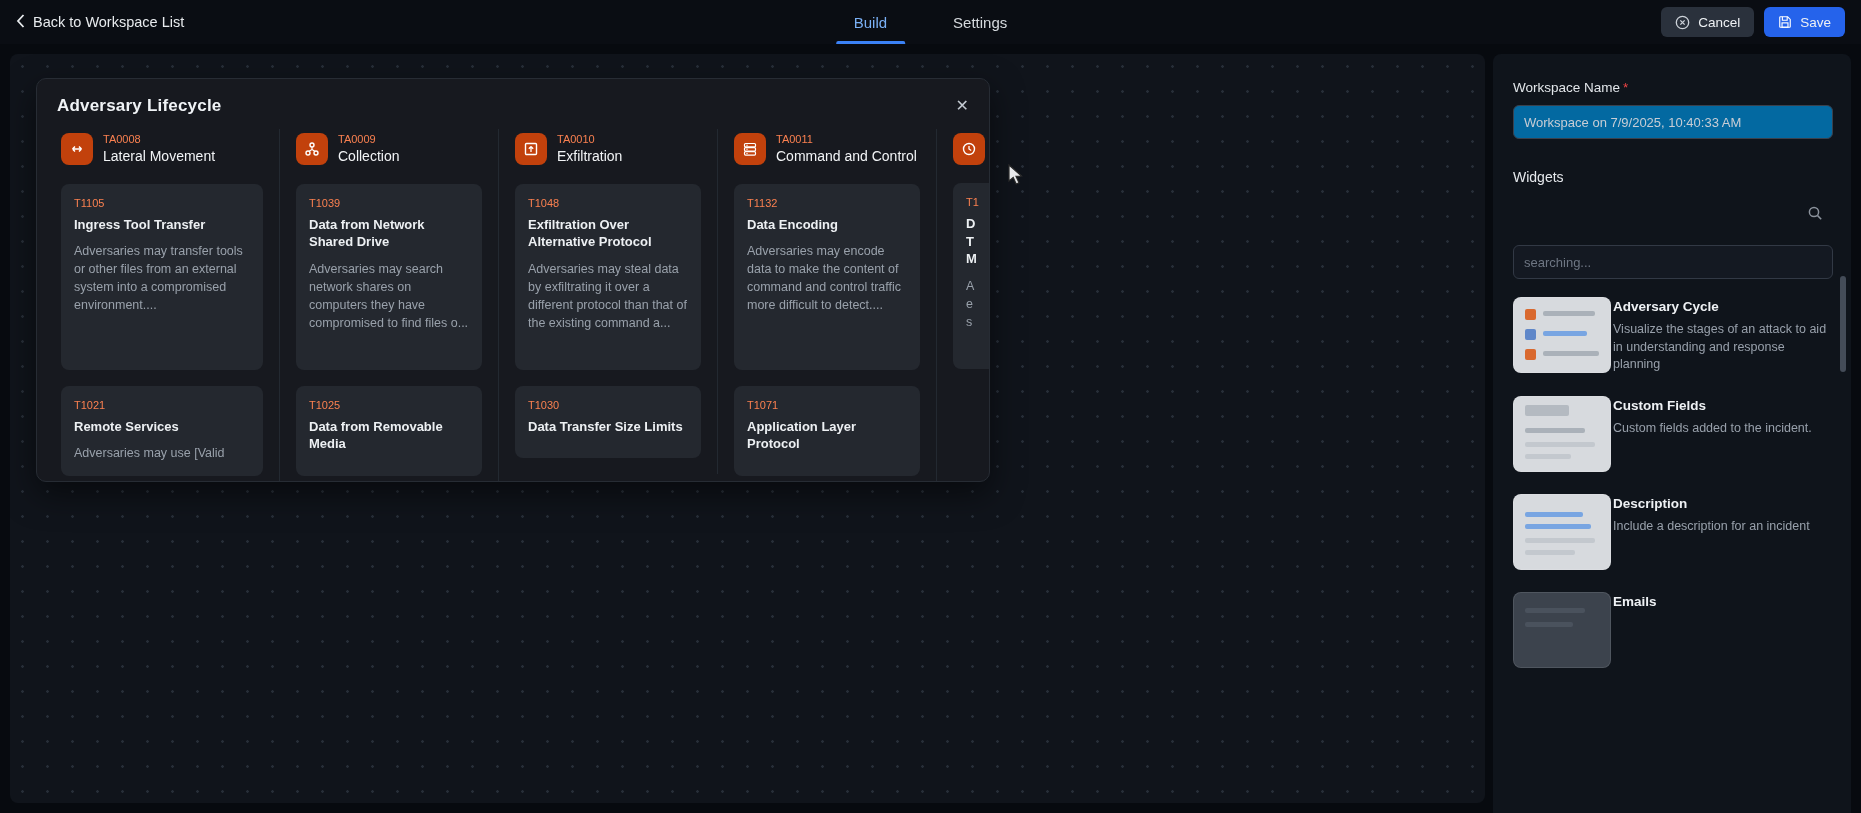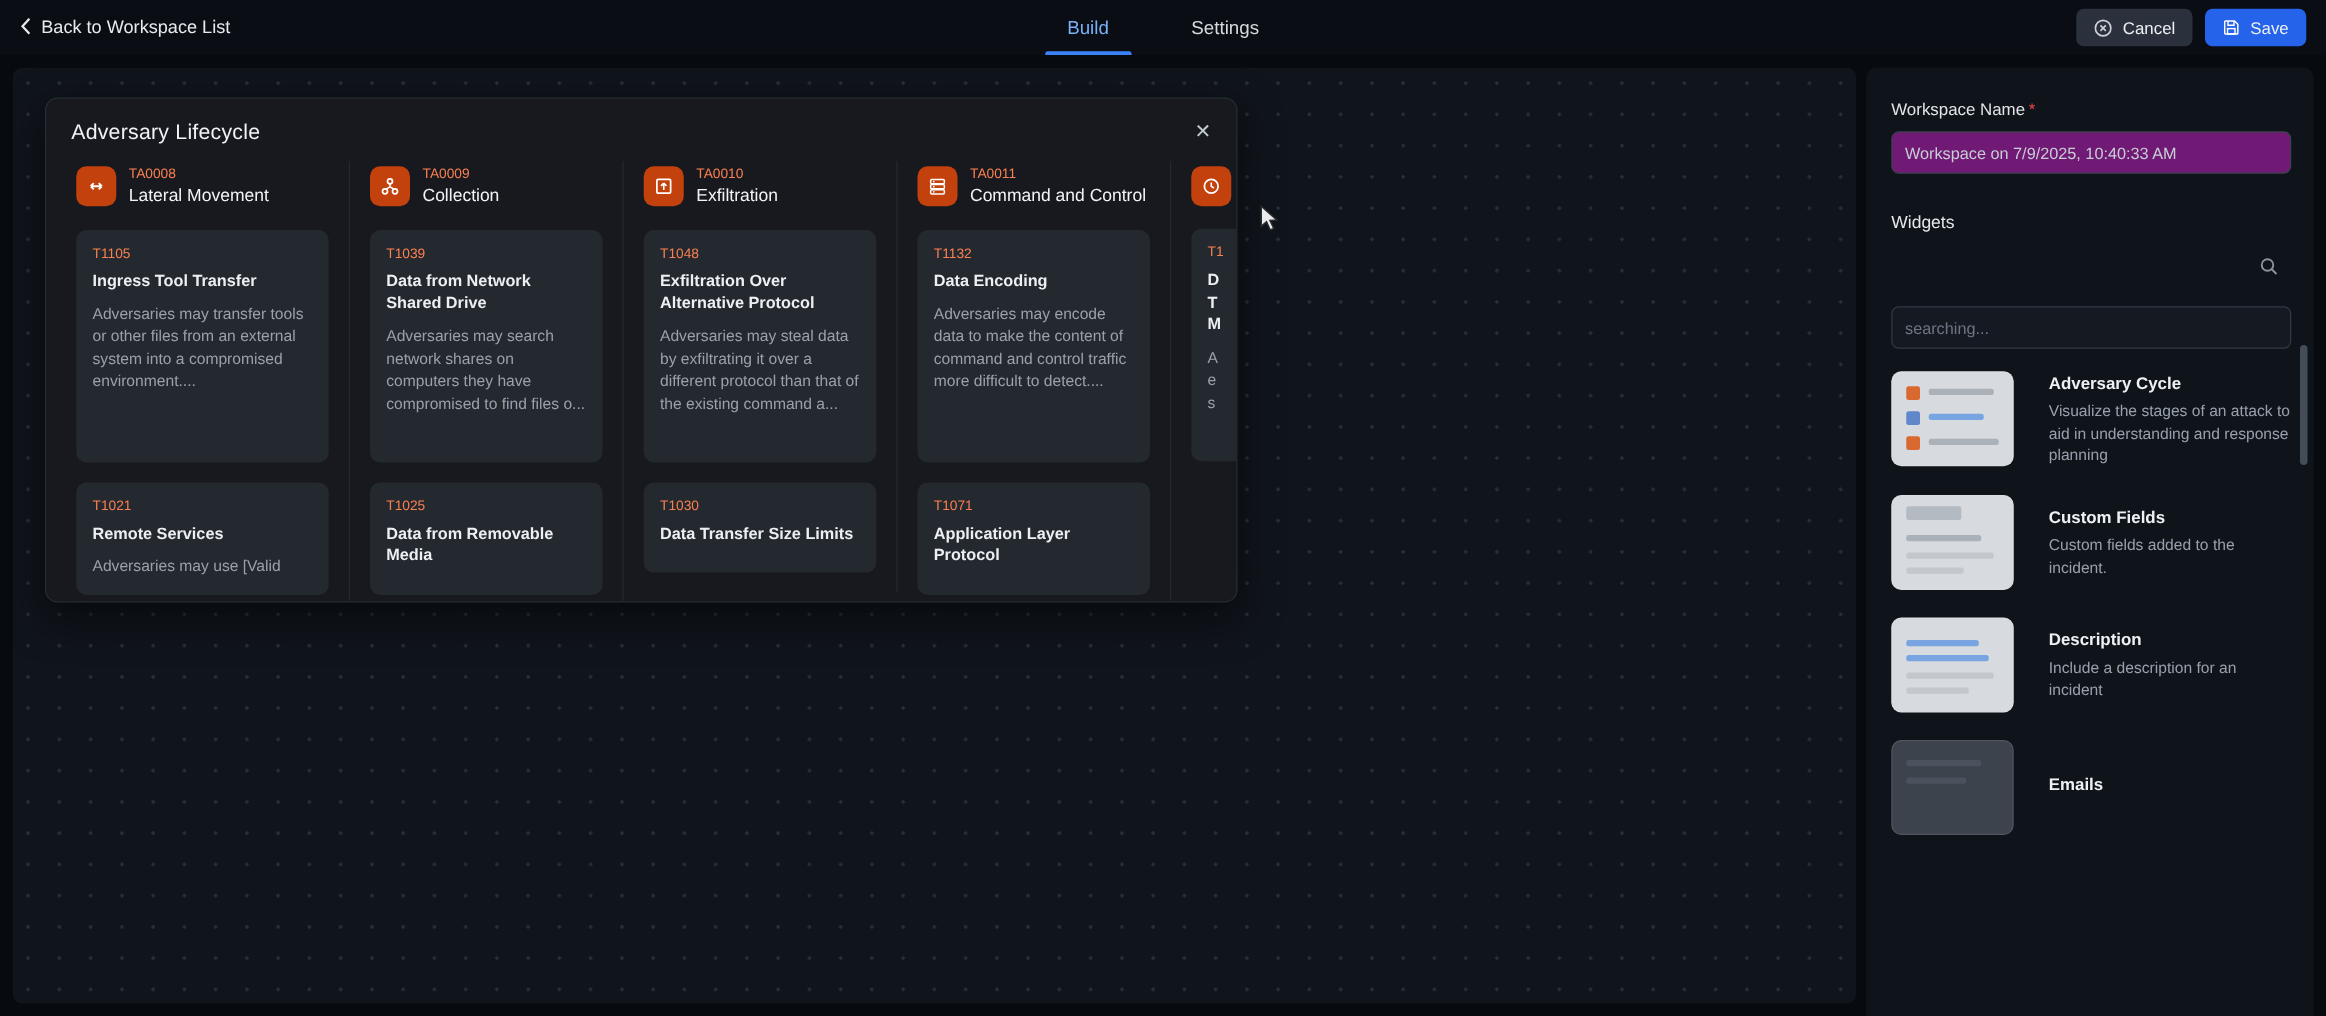--- a/index.html
+++ b/index.html
@@ -23,50 +23,50 @@
   .main { display:flex; height:769px; position:relative; }
   .canvas { position:relative; flex:1; margin:10px 8px 10px 10px; border-radius:8px; background-color:#10141b;
     background-image:radial-gradient(circle,#272e38 1.2px, transparent 1.5px); background-size:25px 25px; overflow:hidden; }
   .sidebar { width:358px; margin:10px 10px 0 0; background:#0f141b; border-radius:8px 8px 0 0;
     padding:26px 18px 0 20px; position:relative; overflow:hidden; }
 
   
   .panel { position:absolute; left:26px; top:24px; width:954px; height:404px; background:#17191f;
     border:1px solid #272c34; border-radius:10px; box-shadow:0 12px 32px rgba(0,0,0,.5); overflow:hidden; }
   .panel-head { display:flex; align-items:center; justify-content:space-between; padding:17px 20px 13px; }
-  .panel-title { font-size:17px; font-weight:400; color:#f0f3f6; letter-spacing:.2px; }
+  .panel-title { font-size:17px; font-weight:700; color:#f0f3f6; letter-spacing:.2px; }
   .panel-close { color:#c3c9d1; font-size:16px; cursor:pointer; line-height:1; }
   .cols { display:flex; padding-left:24px; align-items:flex-start; }
   .col { flex:0 0 219px; padding:4px 16px 0; border-right:1px solid #232931; min-height:340px; }
   .col:first-child { padding-left:0; }
   .col.partial { border-right:none; }
   .tactic { display:flex; gap:10px; margin-bottom:18px; align-items:flex-start; }
   .ticon { width:32px; height:32px; border-radius:8px; background:#c2410c; display:grid; place-items:center; flex:none; }
   .tid { font-size:11px; color:#fa8050; margin-bottom:3px; }
   .tname { font-size:14px; color:#f2f4f6; line-height:1.25; }
   .card { background:#24282f; border-radius:8px; padding:13px 13px 14px; margin-bottom:16px; }
   .card.tall { min-height:186px; }
   .cid { font-size:11px; color:#fa8050; margin-bottom:7px; }
   .cname { font-size:13px; font-weight:700; color:#edf0f3; line-height:1.35; margin-bottom:9px; }
   .cdesc { font-size:12.5px; color:#99a1ab; line-height:1.45; }
   .frag { display:block; }
 
   
   .field-label { font-size:13.5px; color:#e2e6ea; }
   .req { color:#ef4444; margin-left:3px; }
-  .text-input { margin-top:10px; width:100%; height:34px; background:#701a75; border:1px solid #3a414d; border-radius:6px;
+  .text-input { margin-top:10px; width:100%; height:34px; background:#0369a1; border:1px solid #3a414d; border-radius:6px;
     color:#c8cdd5; font-size:13px; padding:0 10px; font-family:inherit; outline:none; }
   .widgets-label { margin-top:30px; font-size:14px; color:#e5e8ec; }
   .search-wrap { position:relative; margin-top:12px; }
   .search-input { width:100%; height:34px; background:#141922; border:1px solid #323945; border-radius:6px;
     color:#737373; font-size:13px; padding:0 34px 0 10px; font-family:inherit; outline:none;margin-top:48px; }
   .search-input::placeholder { color:#6e7683; }
   .search-icon { position:absolute; right:9px; top:8px; }
   .wlist { margin-top:18px; display:flex; flex-direction:column; gap:22px; }
-  .witem { display:flex; gap:28px; cursor:pointer;align-items:center; }
+  .witem { display:flex; gap:2px; cursor:pointer; }
   .wtext { min-width:0; }
   .wtitle { font-size:13.5px; font-weight:700; color:#eef1f4; margin-top:2px; }
   .wdesc { font-size:12.5px; color:#98a0ab; line-height:1.4; margin-top:7px; }
   .wthumb { width:98px; height:76px; border-radius:8px; flex:none; position:relative; overflow:hidden;
     background:#d7dade; box-shadow:inset 0 0 0 1px rgba(255,255,255,.10); }
   .wthumb.dark { background:#3c434d; }
   .tb { position:absolute; left:12px; height:5px; border-radius:2px; }
   .tb.blue { background:#78a5e2; }
   .tb.gray { background:#aab1b9; }
   .tb.lgray { background:#c3c8ce; }

